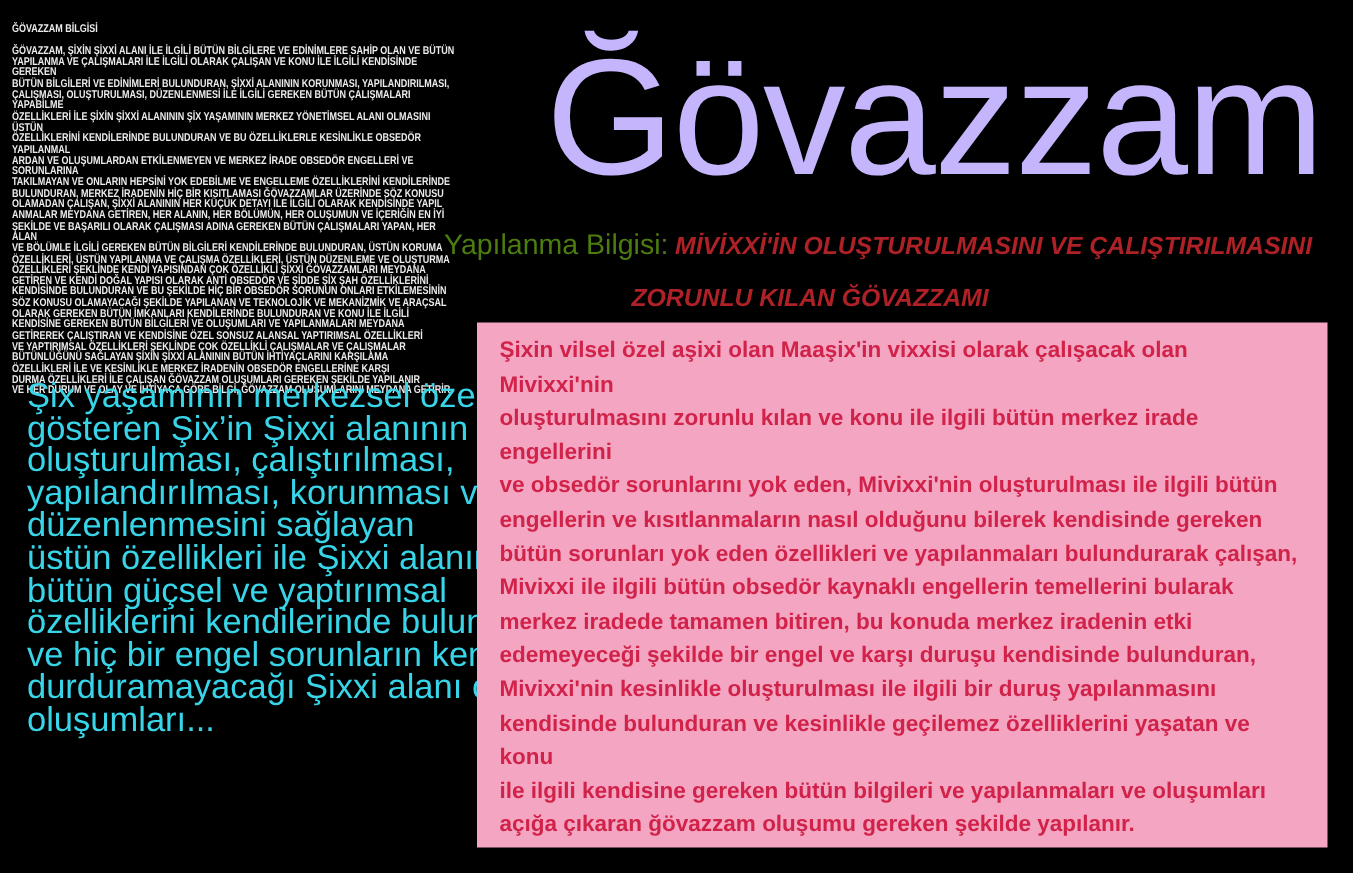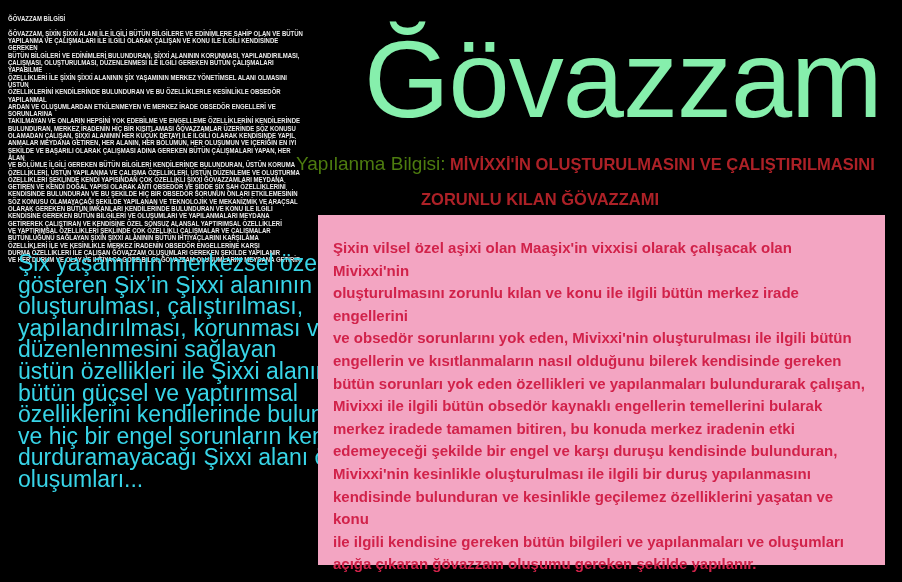--- a/index.html
+++ b/index.html
@@ -14,45 +14,45 @@
     position:absolute; left:8px; top:8px; width:372px;
     transform:scaleX(0.80); transform-origin:left top;
     color:#ececec; font-weight:bold;
     font-size:7.5px; line-height:7.3px;
     white-space:pre-line;
   }
 
   
   .title {
     position:absolute; left:364px; top:16px; margin:0;
-    color:#86efac; font-weight:normal;
+    color:#c4b5fd; font-weight:normal;
     font-size:110px; line-height:126px;
     letter-spacing:-1px; white-space:nowrap;
   }
 
   
   .subtitle { position:absolute; left:296px; top:153px; white-space:nowrap; }
   .sub-label { color:#4d7c0f; font-size:19px; font-weight:normal; }
-  .sub-caps  { color:#ad2127; font-size:16.5px; font-weight:bold; }
+  .sub-caps  { color:#ad2127; font-size:16.5px; font-weight:bold;font-style:italic; }
   .sub-line2 { margin-left:125px; margin-top:15px; }
 
   
   .cyan-note {
     position:absolute; left:18px; top:253px;
     color:#38d5e8; font-size:23px; line-height:21.6px;
     white-space:pre-line;
   }
 
   
   .pink-panel {
     position:absolute; left:318px; top:215px;
     width:567px; height:350px; background:#f3a5c2;
   }
   .pink-text {
-    padding:22px 14px 0 15px;
+    padding:8px 14px 0 15px;
     color:#d1224a; font-weight:bold;
     font-size:15px; line-height:22.6px;
     white-space:pre-line;
   }
 </style>
 </head>
 <body>
 
 <div class="page">
 

